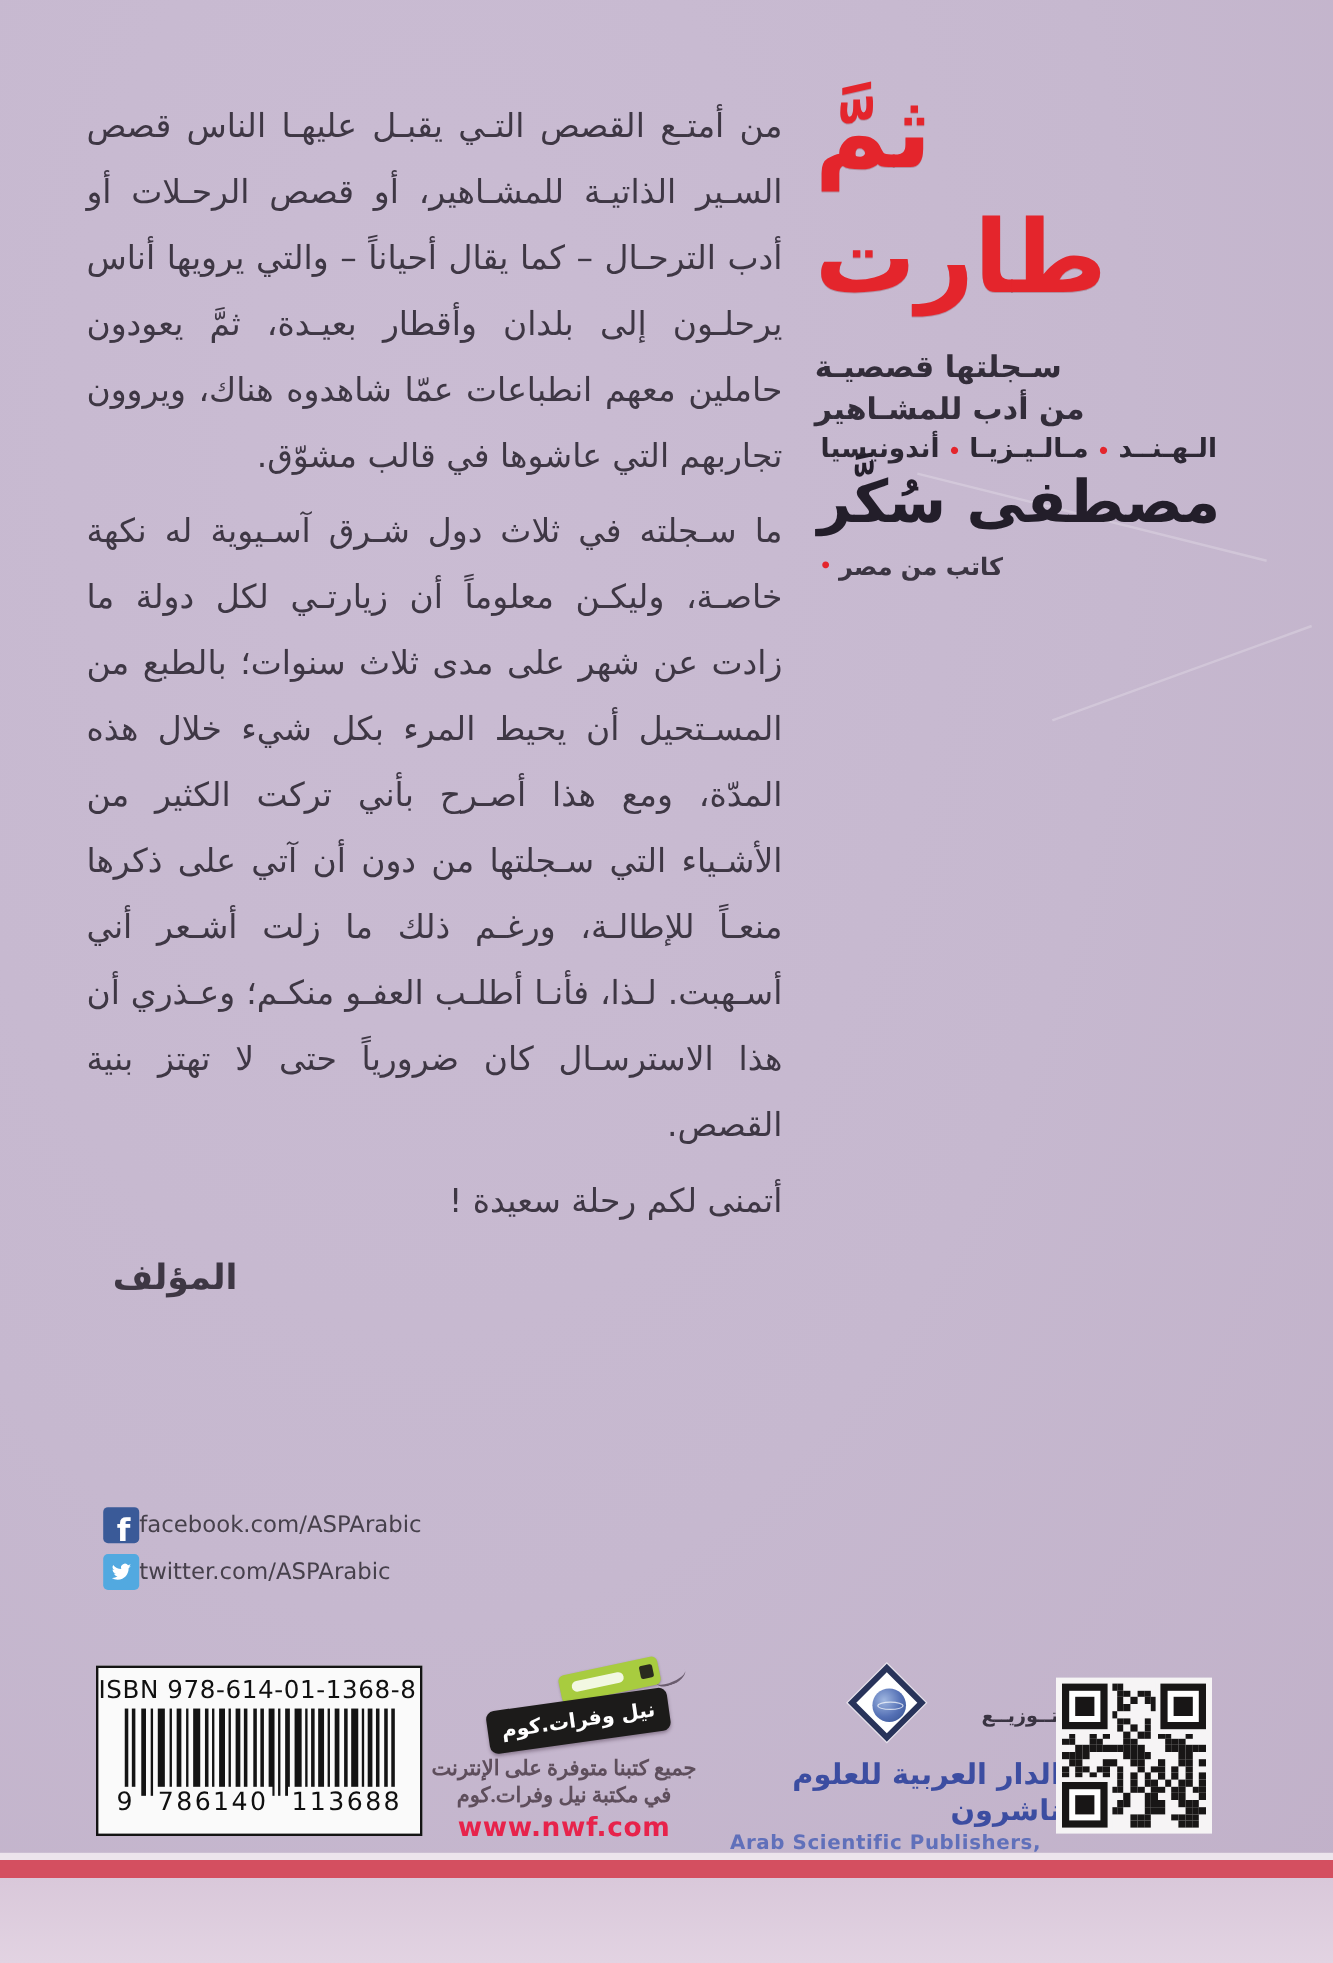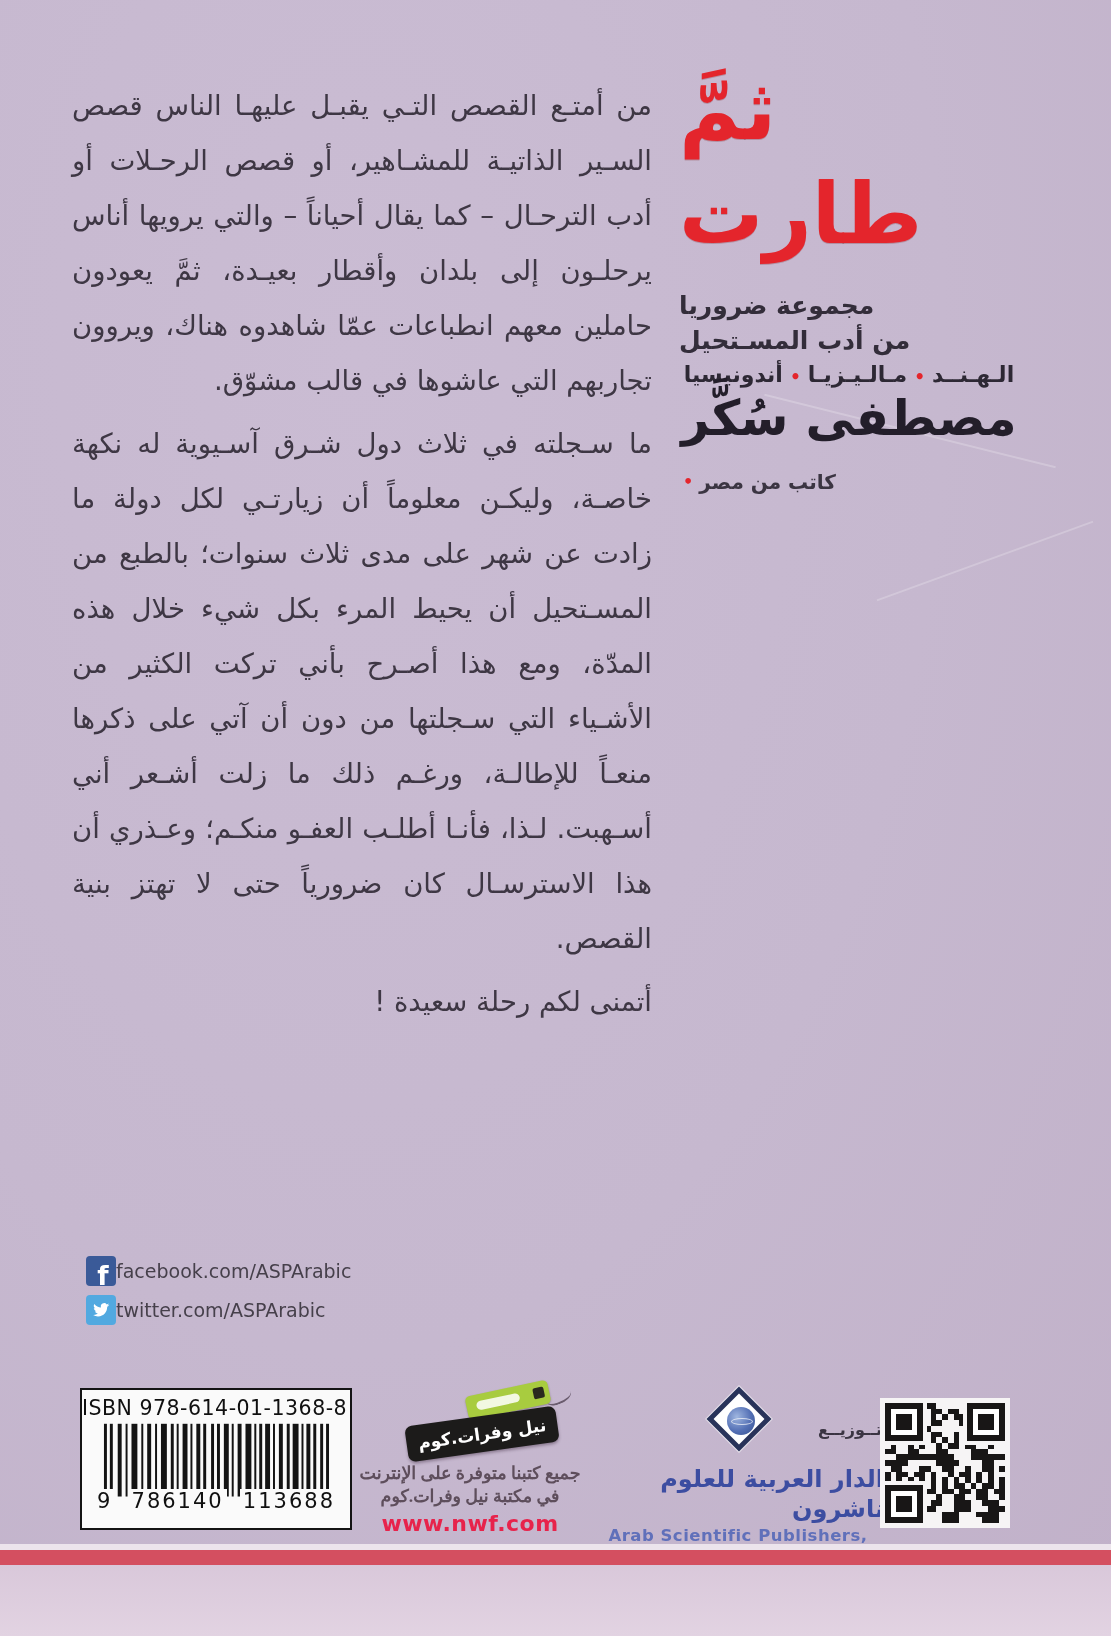--- a/index.html
+++ b/index.html
@@ -17,21 +17,21 @@
   .title-block { position:absolute; top:58px; right:92px; width:340px; text-align:left; direction:rtl; }
   .book-title { color:#e4252c; font-size:84px; font-weight:bold; line-height:104px;
                 text-shadow:0 1px 0 rgba(120,20,25,.25); }
   .subtitle { margin-top:22px; color:#332d3a; font-weight:bold; font-size:25px; line-height:35px; }
   .countries { margin-top:4px; display:flex; justify-content:center; align-items:center;
                direction:rtl; color:#2d2834; font-weight:bold; font-size:22px; }
   .countries .dot { color:#e4252c; font-size:17px; margin:0 7px; transform:translateY(2px); }
 
   .author-block { position:absolute; top:388px; right:92px; width:340px; text-align:center; direction:rtl; }
   .author-name { color:#231e2a; font-size:49px; font-weight:bold; line-height:62px; }
-  .author-tag  { margin-top:20px; text-align:left; padding-left:4px; direction:ltr;
+  .author-tag  { margin-top:10px; text-align:left; padding-left:4px; direction:ltr;
                  color:#3b3542; font-size:20px; font-weight:bold; }
   .author-tag .dot { color:#e4252c; font-size:16px; margin-right:6px; vertical-align:2px; }
 
   
   .body-text { position:absolute; top:78px; left:72px; width:580px; direction:rtl;
                color:#3e3744; font-size:27.5px; line-height:55px; text-align:justify; }
   .body-text p { margin-bottom:8px; }
   .closing { text-align:right; }
   .signature { font-weight:bold; text-align:left; padding-left:22px; font-size:29px; margin-top:2px; }
 
@@ -107,41 +107,42 @@
 <body>
 
 <div class="cover">
 
   <div class="crease crease1"></div>
   <div class="crease crease2"></div>
 
   <div class="title-block">
     <div class="book-title">ثمَّ طارت</div>
     <div class="subtitle">
-      <div>مجموعة ضروريا</div>
-      <div>من أدب المسـتحيل</div>
+      <div>سـجلتها قصصيـة</div>
+      <div>من أدب للمشـاهير</div>
     </div>
     <div class="countries">
       <span>الـهـنــد</span>
       <span class="dot">•</span>
       <span>مـالـيـزيـا</span>
       <span class="dot">•</span>
       <span>أندونيسيا</span>
     </div>
   </div>
 
   <div class="author-block">
     <div class="author-name">مصطفى سُكَّر</div>
     <div class="author-tag"><span class="dot">•</span><span>كاتب من مصر</span></div>
   </div>
 
   <div class="body-text">
     <p>من أمتـع القصص التـي يقبـل عليهـا الناس قصص السـير الذاتيـة للمشـاهير، أو قصص الرحـلات أو أدب الترحـال – كما يقال أحياناً – والتي يرويها أناس يرحلـون إلى بلدان وأقطار بعيـدة، ثمَّ يعودون حاملين معهم انطباعات عمّا شاهدوه هناك، ويروون تجاربهم التي عاشوها في قالب مشوّق.</p>
     <p>ما سـجلته في ثلاث دول شـرق آسـيوية له نكهة خاصـة، وليكـن معلوماً أن زيارتـي لكل دولة ما زادت عن شهر على مدى ثلاث سنوات؛ بالطبع من المسـتحيل أن يحيط المرء بكل شيء خلال هذه المدّة، ومع هذا أصـرح بأني تركت الكثير من الأشـياء التي سـجلتها من دون أن آتي على ذكرها منعـاً للإطالـة، ورغـم ذلك ما زلت أشـعر أني أسـهبت. لـذا، فأنـا أطلـب العفـو منكـم؛ وعـذري أن هذا الاسترسـال كان ضرورياً حتى لا تهتز بنية القصص.</p>
     <p class="closing">أتمنى لكم رحلة سعيدة !</p>
+    <p class="signature">المؤلف</p>
   </div>
 
   <div class="social">
     <div class="social-row">
       <div class="social-icon fb">
           <span>f</span>
         </div>
       <div class="social-label">facebook.com/ASPArabic</div>
     </div>
     <div class="social-row">

